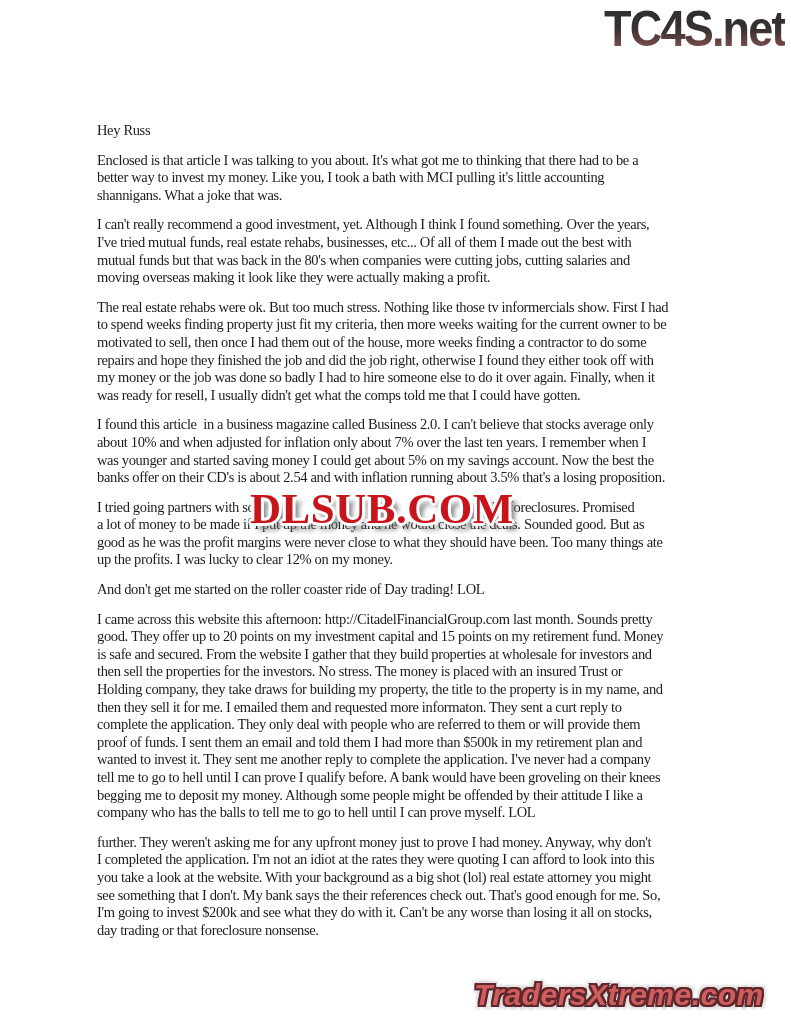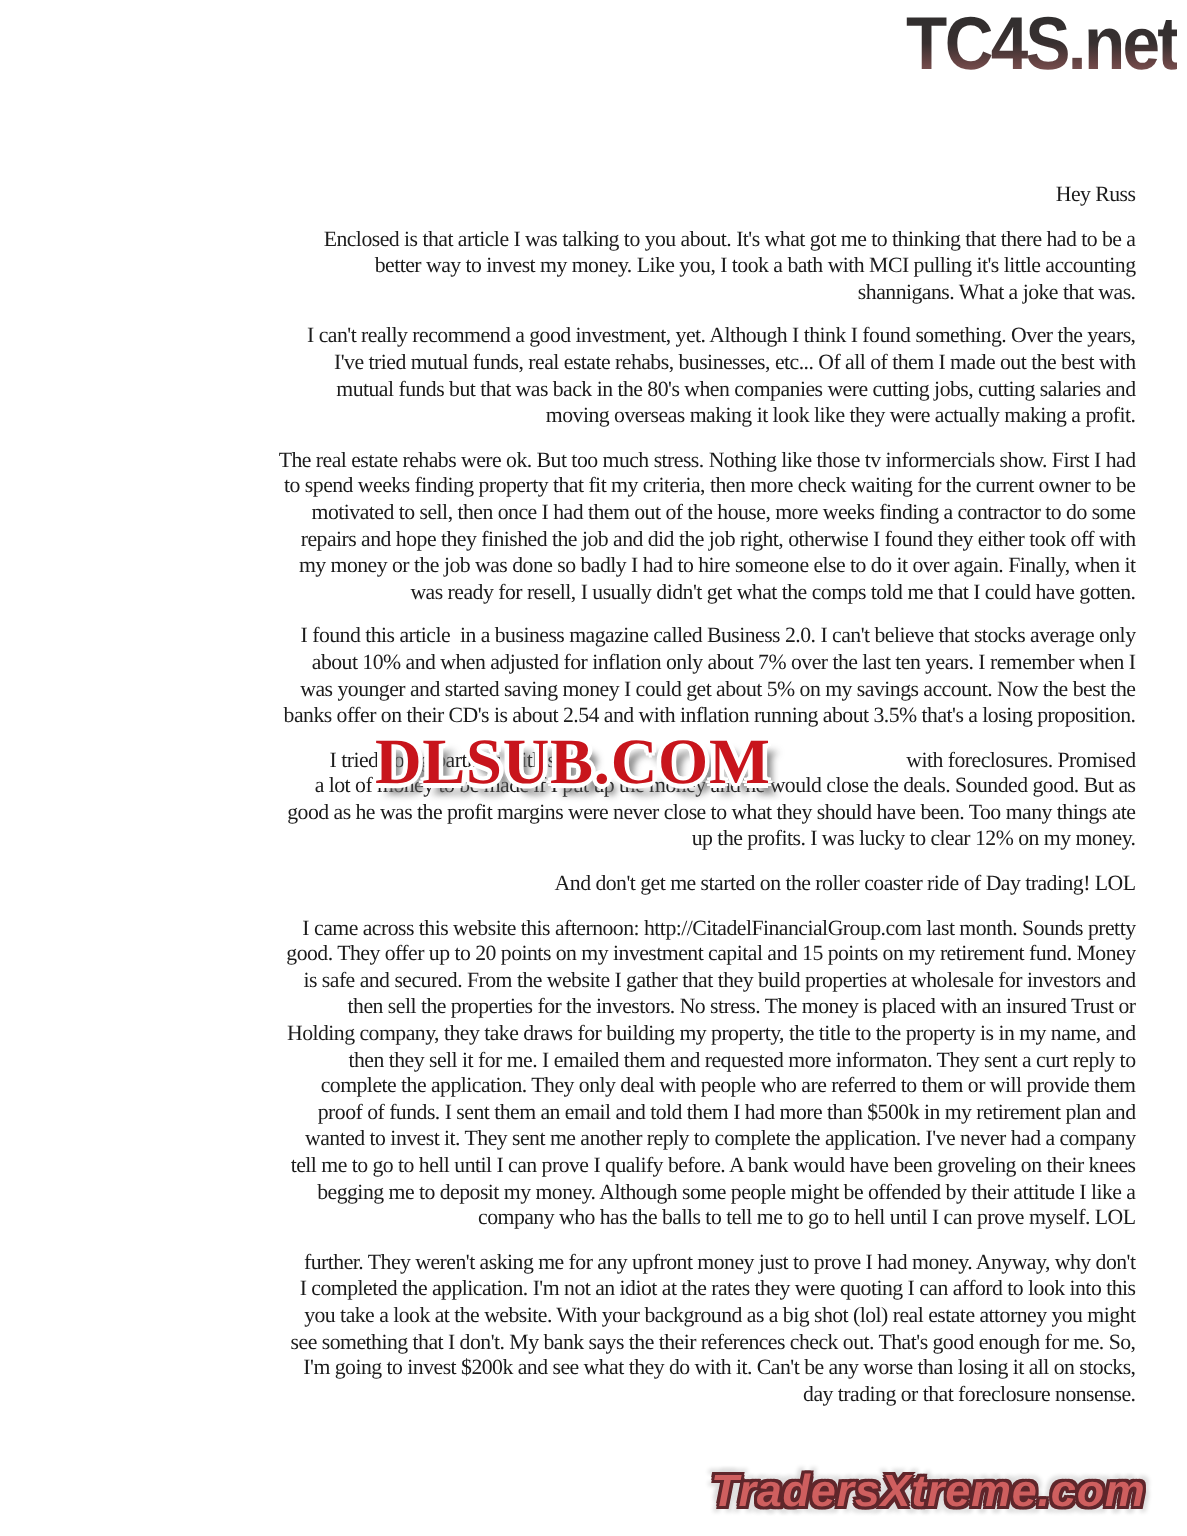--- a/index.html
+++ b/index.html
@@ -18,21 +18,20 @@
   
   .letter {
     position: absolute;
     left: 97px;
     top: 122px;
     width: 660px;
     color: #1c1c1c;
     font-size: 14.5px;
     line-height: 17.6px;
     letter-spacing: -0.35px;
-    text-align: right;
   }
   .para { margin: 0 0 12px 0; }
   .ln { white-space: pre; }
   .wm-gap {
     display: inline-block;
     width: 227px;
     height: 1px;
   }
   
   .wm-tc4s {
@@ -110,21 +109,21 @@
 
     <div class="para">
         <div class="ln">I can't really recommend a good investment, yet. Although I think I found something. Over the years,</div>
         <div class="ln">I've tried mutual funds, real estate rehabs, businesses, etc... Of all of them I made out the best with</div>
         <div class="ln">mutual funds but that was back in the 80's when companies were cutting jobs, cutting salaries and</div>
         <div class="ln">moving overseas making it look like they were actually making a profit.</div>
       </div>
 
     <div class="para">
         <div class="ln">The real estate rehabs were ok. But too much stress. Nothing like those tv informercials show. First I had</div>
-        <div class="ln">to spend weeks finding property that fit my criteria, then more check waiting for the current owner to be</div>
+        <div class="ln">to spend weeks finding property just fit my criteria, then more weeks waiting for the current owner to be</div>
         <div class="ln">motivated to sell, then once I had them out of the house, more weeks finding a contractor to do some</div>
         <div class="ln">repairs and hope they finished the job and did the job right, otherwise I found they either took off with</div>
         <div class="ln">my money or the job was done so badly I had to hire someone else to do it over again. Finally, when it</div>
         <div class="ln">was ready for resell, I usually didn't get what the comps told me that I could have gotten.</div>
       </div>
 
     <div class="para">
         <div class="ln">I found this article  in a business magazine called Business 2.0. I can't believe that stocks average only</div>
         <div class="ln">about 10% and when adjusted for inflation only about 7% over the last ten years. I remember when I</div>
         <div class="ln">was younger and started saving money I could get about 5% on my savings account. Now the best the</div>

